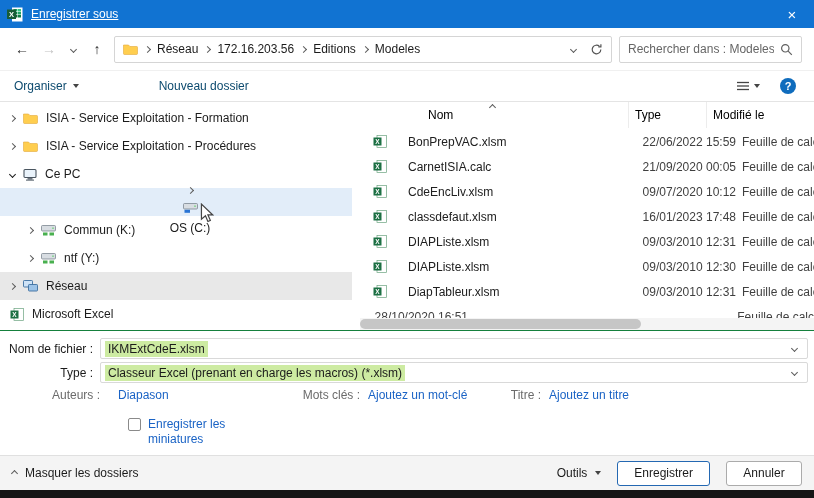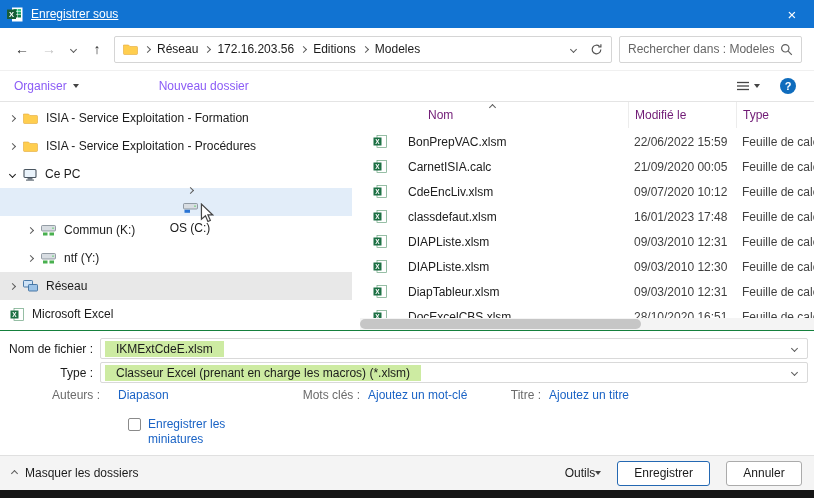--- a/index.html
+++ b/index.html
@@ -34,38 +34,38 @@
   .crumb { color:#1b1b1b; white-space:nowrap; }
   .breadcrumb .right-controls { margin-left:auto; display:flex; align-items:center; gap:14px; }
   .searchbox { width:183px; height:27px; border:1px solid #d5d5d5; border-radius:2px;
                display:flex; align-items:center; padding:0 8px; gap:6px; }
   .searchbox input { border:none; outline:none; flex:1; min-width:0; font-family:inherit; font-size:12px; color:#444; background:transparent; }
   .searchbox input::placeholder { color:#666; opacity:1; }
 
   
   .cmdbar { position:absolute; top:70px; left:0; right:0; height:32px; display:flex; align-items:center;
             padding:0 14px; border-top:1px solid #f0f0f0; border-bottom:1px solid #e4e4e4; }
-  .cmd { display:flex; align-items:center; gap:6px; color:#8b5cf6; }
+  .cmd { display:flex; align-items:center; gap:6px; color:#0c4a6e; }
   .cmd.newfolder { margin-left:44px;padding-left:36px; }
   .cmdbar .right { margin-left:auto; display:flex; align-items:center; gap:20px; padding-right:4px; }
   .viewbtn { display:flex; align-items:center; gap:4px; }
   .helpbtn { width:16px; height:16px; border-radius:50%; background:#0f6cbd; color:#fff;
              font-size:11px; font-weight:bold; display:flex; align-items:center; justify-content:center; }
 
   
-  .main { position:absolute; top:102px; left:0; right:0; height:228px; overflow:hidden; }
+  .main { position:absolute; top:102px; left:0; right:0; height:228px; overflow:hidden;text-align:right; }
   .tree { position:absolute; top:2px; left:0; width:352px; }
   .tree-row { height:28px; display:flex; align-items:center; gap:8px; padding-left:10px; }
   .tree-row.indent { padding-left:28px; }
   .tree-row.hl-blue { background:#e2edf9;flex-direction:column; }
   .tree-row.hl-gray { background:#e8e8e8; }
   .tree-row .t-label { white-space:nowrap; }
 
   .filelist { position:absolute; top:0; left:360px; right:0; height:228px; }
-  .fl-header { position:relative; display:flex; height:26px; align-items:center; color:#701a75; }
+  .fl-header { position:relative; display:flex; height:26px; align-items:center; color:#000000; }
   .fl-header .hc { height:100%; display:flex; align-items:center; }
   .hc-name { width:268px; padding-left:68px; }
   .hc-mod { width:108px; padding-left:6px; border-left:1px solid #ececec; }
   .hc-type { flex:1; padding-left:6px; border-left:1px solid #ececec; }
   .sort-caret { position:absolute; top:3px; left:130px; }
   .fl-rows { position:absolute; top:27px; left:0; right:0; }
   .fl-row { display:flex; height:25px; align-items:center; }
   .c-name { width:268px; display:flex; align-items:center; gap:21px; padding-left:13px; color:#202020; white-space:nowrap; overflow:hidden; }
   .c-mod { width:108px; padding-left:6px; color:#3f3f3f; white-space:nowrap; }
   .c-type { flex:1; padding-left:6px; color:#3f3f3f; white-space:nowrap; overflow:hidden; }
@@ -73,36 +73,36 @@
   .hscroll .thumb { position:absolute; top:1px; left:0; width:62%; height:10px; background:#c6c6c6; border-radius:5px; }
 
   
   .formarea { position:absolute; top:330px; left:0; right:0; height:125px; border-top:1px solid #15803d; background:#fff; }
   .frow { position:absolute; left:0; right:6px; height:21px; display:flex; align-items:center; }
   .frow.fname { top:7px; }
   .frow.ftype { top:31px; }
   .flabel { width:100px; text-align:right; padding-right:7px; flex:none; }
   .combo { flex:1; height:21px; border:1px solid #d9d9d9; border-radius:2px; display:flex;
            align-items:center; padding:0 4px; position:relative; background:#fff; }
-  .combo .val { background:#cdeba2; padding:1px 11px; white-space:nowrap; }
+  .combo .val { background:#cdeba2; padding:1px 3px; white-space:nowrap; }
   .combo .chev { position:absolute; right:10px; top:7px; }
   .meta-row { position:absolute; top:57px; left:0; right:0; height:16px; }
   .meta-row span { position:absolute; white-space:nowrap; }
   .mlabel { color:#6b6b6b; text-align:right; }
   .mlink { color:#1a63c5; }
   .thumb-row { position:absolute; top:86px; left:128px; display:flex; gap:7px; align-items:flex-start; }
   .checkbox { width:13px; height:13px; border:1px solid #8a8a8a; border-radius:2px; background:#fff; flex:none; margin-top:1px; }
   .thumb-label { color:#1a63c5; width:92px; line-height:15px; }
 
   
   .footer { position:absolute; top:455px; left:0; right:0; height:35px; background:#f4f4f4;
             border-top:1px solid #e0e0e0; display:flex; align-items:center; padding:0 12px; }
   .hidefolders { display:flex; align-items:center; gap:8px; }
   .footer .right { margin-left:auto; display:flex; align-items:center; gap:16px; }
-  .tools { display:flex; align-items:center; gap:0; }
+  .tools { display:flex; align-items:center; gap:8px; }
   .btn { height:25px; padding:0 16px; background:#fff; border:1px solid #ababab; border-radius:3px;
          font-family:inherit; font-size:12px; color:#1b1b1b; display:flex; align-items:center; }
   .btn.primary { border-color:#2468b2; min-width:88px; justify-content:center; }
   .btn.cancel { min-width:76px; justify-content:center; }
 
   .bottomstrip { position:absolute; top:490px; left:0; right:0; height:8px; background:#151515; }
 
   .cursor { position:absolute; left:200px; top:203px; pointer-events:none; }
   .ic { flex:none; }
 </style>
@@ -258,22 +258,22 @@
             <text x="4.5" y="9" font-size="6.5" font-weight="bold" fill="#fff" text-anchor="middle">X</text>
           </svg>
         <span class="t-label">Microsoft Excel</span>
       </div>
     </div>
 
     <div class="filelist">
       <div class="fl-header">
         <span class="sort-caret chev u"></span>
         <span class="hc hc-name">Nom</span>
+        <span class="hc hc-type">Type</span>
         <span class="hc hc-mod">Modifié le</span>
-        <span class="hc hc-type">Type</span>
       </div>
       <div class="fl-rows">
 
         <div class="fl-row">
           <span class="c-name">
               <svg class="ic" width="14" height="13" viewBox="0 0 14 13">
                 <rect x="4" y="0.5" width="9.5" height="12" fill="#fff" stroke="#6aa37f" stroke-width="0.7"></rect>
                 <rect x="0.5" y="2.5" width="8" height="8" fill="#1d7044"></rect>
                 <text x="4.5" y="9" font-size="6.5" font-weight="bold" fill="#fff" text-anchor="middle">X</text>
               </svg>
@@ -348,28 +348,20 @@
                 <rect x="4" y="0.5" width="9.5" height="12" fill="#fff" stroke="#6aa37f" stroke-width="0.7"></rect>
                 <rect x="0.5" y="2.5" width="8" height="8" fill="#1d7044"></rect>
                 <text x="4.5" y="9" font-size="6.5" font-weight="bold" fill="#fff" text-anchor="middle">X</text>
               </svg>
               <span>DiapTableur.xlsm</span>
             </span>
           <span class="c-mod">09/03/2010 12:31</span>
           <span class="c-type">Feuille de calc</span>
         </div>
         <div class="fl-row">
-          <span class="c-name">
-              <svg class="ic" width="14" height="13" viewBox="0 0 14 13">
-                <rect x="4" y="0.5" width="9.5" height="12" fill="#fff" stroke="#6aa37f" stroke-width="0.7"></rect>
-                <rect x="0.5" y="2.5" width="8" height="8" fill="#1d7044"></rect>
-                <text x="4.5" y="9" font-size="6.5" font-weight="bold" fill="#fff" text-anchor="middle">X</text>
-              </svg>
-              <span>DocExcelCBS.xlsm</span>
-            </span>
           <span class="c-mod">28/10/2020 16:51</span>
           <span class="c-type">Feuille de calc</span>
         </div>
 
       </div>
       <div class="hscroll">
         <span class="thumb"></span>
       </div>
     </div>
   </div>

